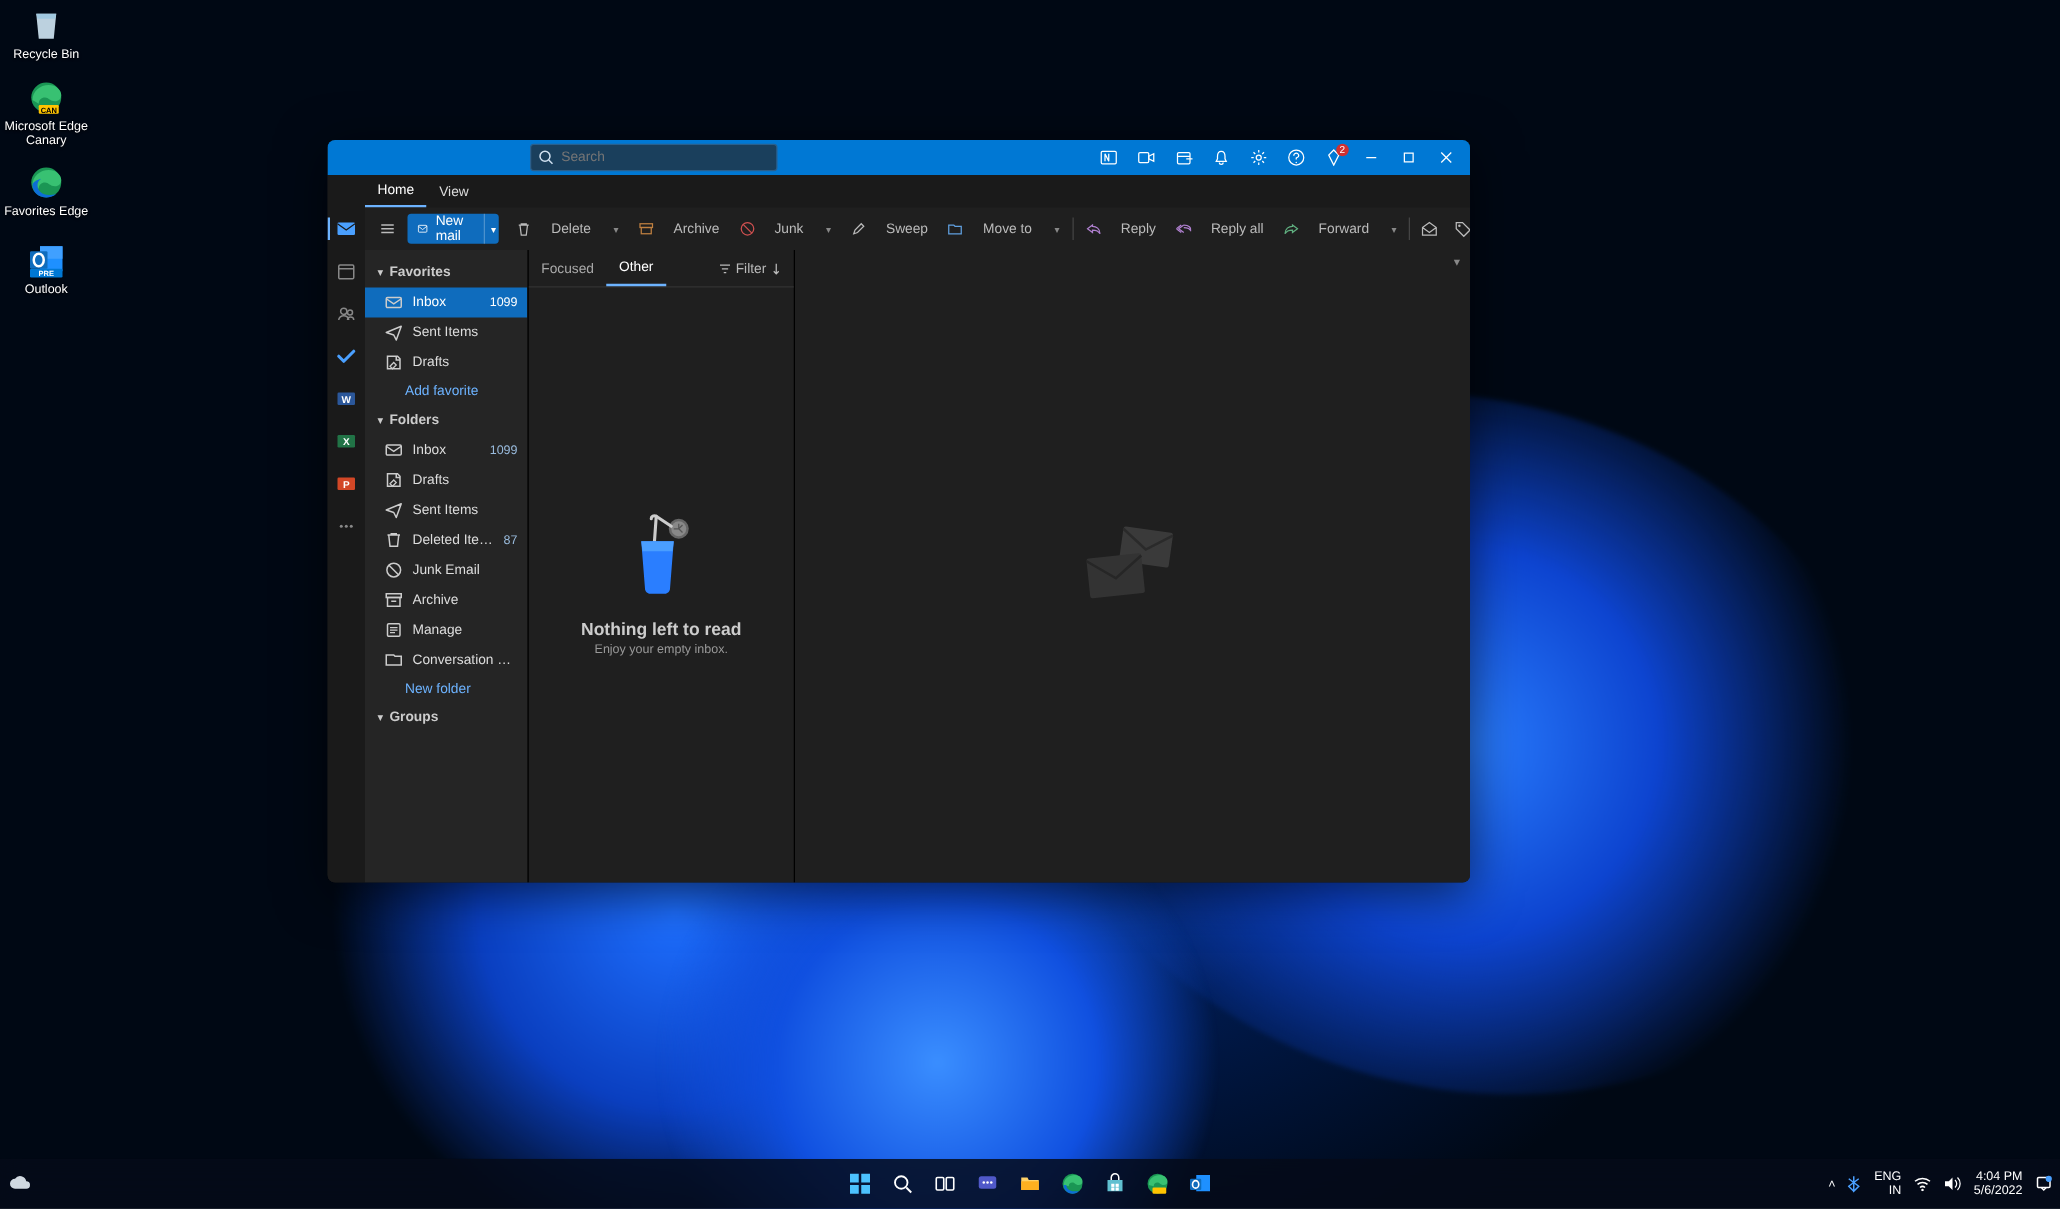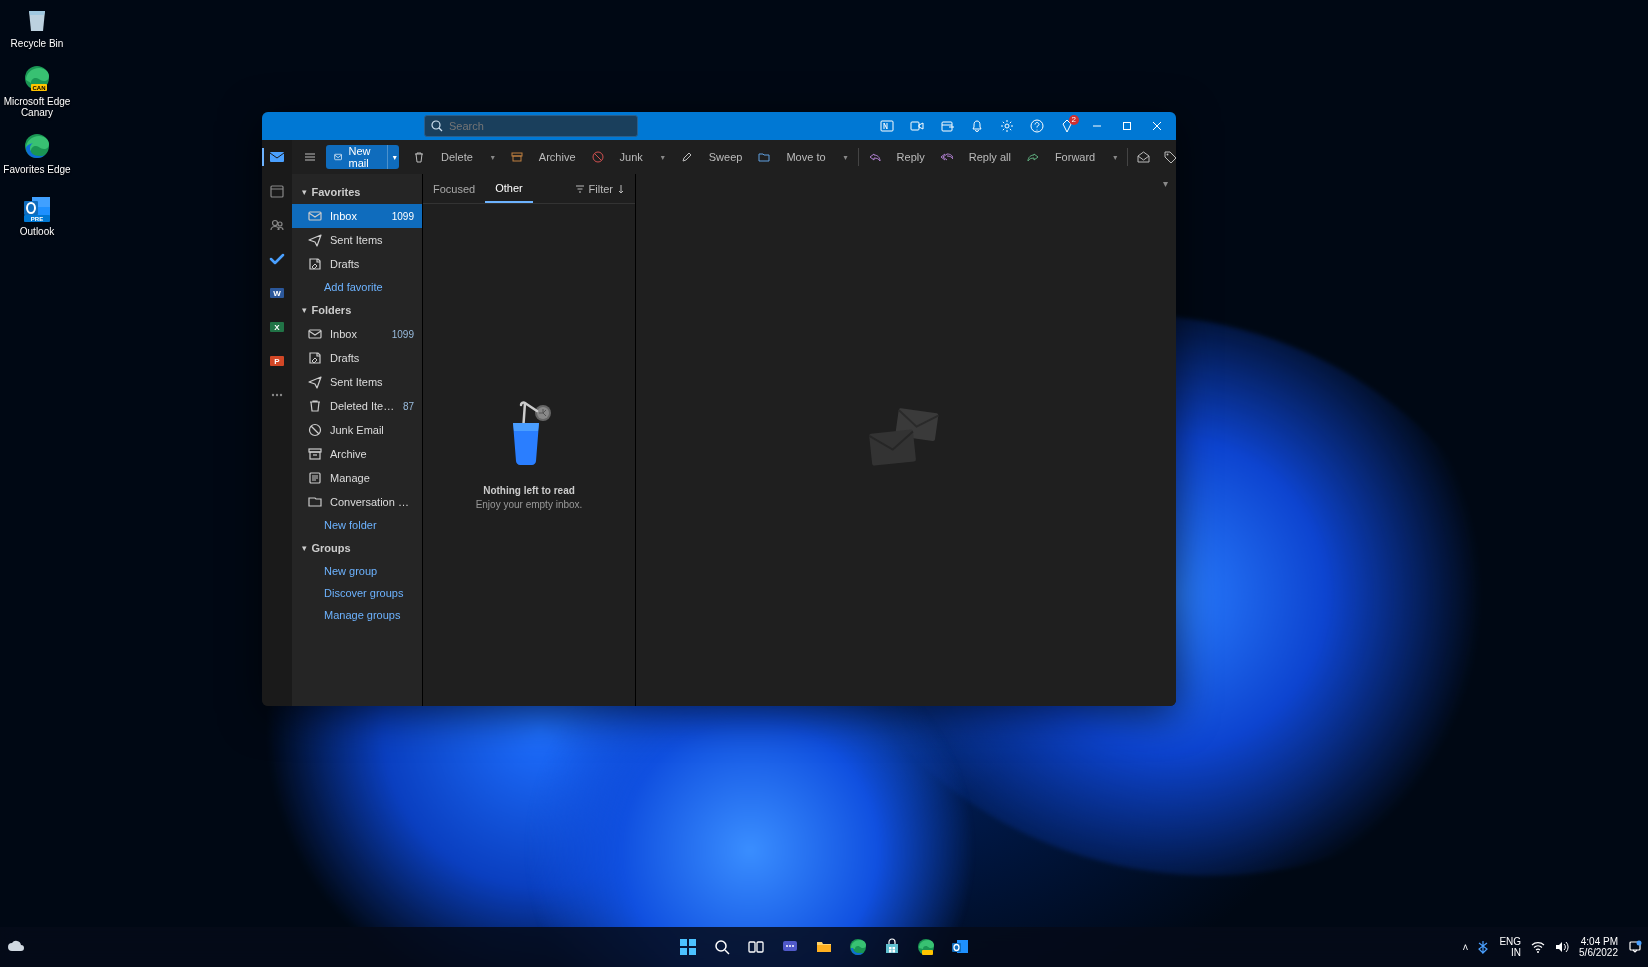--- a/index.html
+++ b/index.html
@@ -19,21 +19,21 @@
 .desktop-icon .glyph { width:32px; height:32px; margin:0 auto 2px; display:flex; align-items:center; justify-content:center; }
 .desktop-icon span { display:block; line-height:1.1; text-shadow:0 1px 2px #000; }
 
 
 .window {
   position:absolute; left:262px; top:112px; width:914px; height:594px;
   background:#1a1a1a; box-shadow:0 8px 40px rgba(0,0,0,0.6); border-radius:6px; overflow:hidden;
   display:flex; flex-direction:column;
 }
 .titlebar { height:28px; background:#0078d4; display:flex; align-items:center; padding:0 4px; }
-.searchwrap { margin-left:158px; width:214px; height:22px; background:#1a3f5c; border:1px solid #2a5f8c; border-radius:3px; display:flex; align-items:center; padding:0 6px; }
+.searchwrap { margin-left:158px; width:198px; height:22px; background:#1a3f5c; border:1px solid #2a5f8c; border-radius:3px; display:flex; align-items:center; padding:0 6px; }
 .searchwrap svg { flex:none; }
 .searchwrap input { flex:1; background:transparent; border:none; color:#cfe0f0; font-size:11px; margin-left:6px; outline:none; }
 .titlebar .spacer { flex:1; }
 .titlebar .tbtn { width:30px; height:28px; display:flex; align-items:center; justify-content:center; color:#fff; cursor:pointer; position:relative; }
 .badge { position:absolute; top:3px; right:3px; background:#d03030; color:#fff; font-size:8px; border-radius:8px; padding:0 3px; line-height:10px; }
 
 .ribbonbar { height:26px; background:#1a1a1a; display:flex; align-items:flex-end; }
 .apprail { width:30px; background:#1a1a1a; }
 .ribtab { padding:4px 10px 6px; font-size:11px; color:#ddd; cursor:pointer; }
 .ribtab.active { border-bottom:2px solid #6db3ff; color:#fff; }
@@ -61,21 +61,21 @@
 .nav .row.sel .cnt { color:#fff; }
 .nav .link { color:#6db3ff; padding:5px 8px 5px 32px; cursor:pointer; }
 
 .listpane { width:214px; background:#1f1f1f; border-left:1px solid #000; border-right:1px solid #000; display:flex; flex-direction:column; }
 .listhdr { height:30px; display:flex; align-items:center; border-bottom:1px solid #333; font-size:11px; }
 .listhdr .ltab { padding:0 10px; height:100%; display:flex; align-items:center; cursor:pointer; color:#aaa; }
 .listhdr .ltab.active { color:#fff; border-bottom:2px solid #6db3ff; }
 .listhdr .flex { flex:1; }
 .listhdr .filter { padding:0 10px; color:#bbb; display:flex; align-items:center; gap:4px; cursor:pointer; }
 .emptylist { flex:1; display:flex; flex-direction:column; align-items:center; justify-content:center; color:#ccc; text-align:center; }
-.emptylist .t1 { font-size:10px; font-weight:600; margin-top:14px; }
+.emptylist .t1 { font-size:14px; font-weight:600; margin-top:14px; }
 .emptylist .t2 { font-size:10px; color:#999; margin-top:3px; }
 
 .reading { flex:1; background:#1f1f1f; display:flex; align-items:center; justify-content:center; position:relative; }
 .reading .collapse { position:absolute; top:4px; right:8px; color:#888; cursor:pointer; font-size:10px; }
 
 
 .taskbar { position:absolute; left:0; right:0; bottom:0; height:40px; background:rgba(5,10,25,0.85); backdrop-filter:blur(10px); display:flex; align-items:center; }
 .taskbar .center { position:absolute; left:50%; transform:translateX(-50%); display:flex; gap:6px; }
 .taskbar .tb { width:28px; height:28px; display:flex; align-items:center; justify-content:center; border-radius:4px; cursor:pointer; }
 .tray { position:absolute; right:6px; display:flex; align-items:center; gap:10px; color:#fff; font-size:10px; }
@@ -200,20 +200,25 @@
         </svg>
       </div>
     <div class="tbtn">
         <svg width="10" height="10" viewBox="0 0 10 10">
           <line x1="1" y1="1" x2="9" y2="9" stroke="#fff" stroke-width="1"></line>
           <line x1="9" y1="1" x2="1" y2="9" stroke="#fff" stroke-width="1"></line>
         </svg>
       </div>
   </div>
 
+  <div class="ribbonbar">
+    <div class="apprail"></div>
+    <div class="ribtab active">Home</div>
+    <div class="ribtab">View</div>
+  </div>
 
   <div class="body">
 
     <div class="rail">
       <div class="ritem active">
           <svg width="16" height="16" viewBox="0 0 16 16">
             <rect x="1" y="3" width="14" height="10" rx="1" fill="#4aa0ff"></rect>
             <path d="M1 4l7 5 7-5" fill="none" stroke="#1a1a1a" stroke-width="1"></path>
           </svg>
         </div>
@@ -500,25 +505,20 @@
                     <path d="M1 3h6l1 1h5v7H1z" fill="none" stroke="currentColor" stroke-width="1.2"></path>
                   </svg>
                 </span>
                 <span class="lbl">Conversation His...</span>
               </div>
             </div>
           <div class="link">New folder</div>
           <div class="sect">
               <span style="font-size:9px">▾</span>
               <span style="font-weight:600">Groups</span>
-            </div>
-          <div id="grouplist">
-              <div class="link">New group</div>
-              <div class="link">Discover groups</div>
-              <div class="link">Manage groups</div>
             </div>
         </div>
 
         <div class="listpane">
           <div class="listhdr">
             <div class="ltab">Focused</div>
             <div class="ltab active">Other</div>
             <div class="flex"></div>
             <div class="filter">
               <svg width="10" height="10" viewBox="0 0 10 10">

